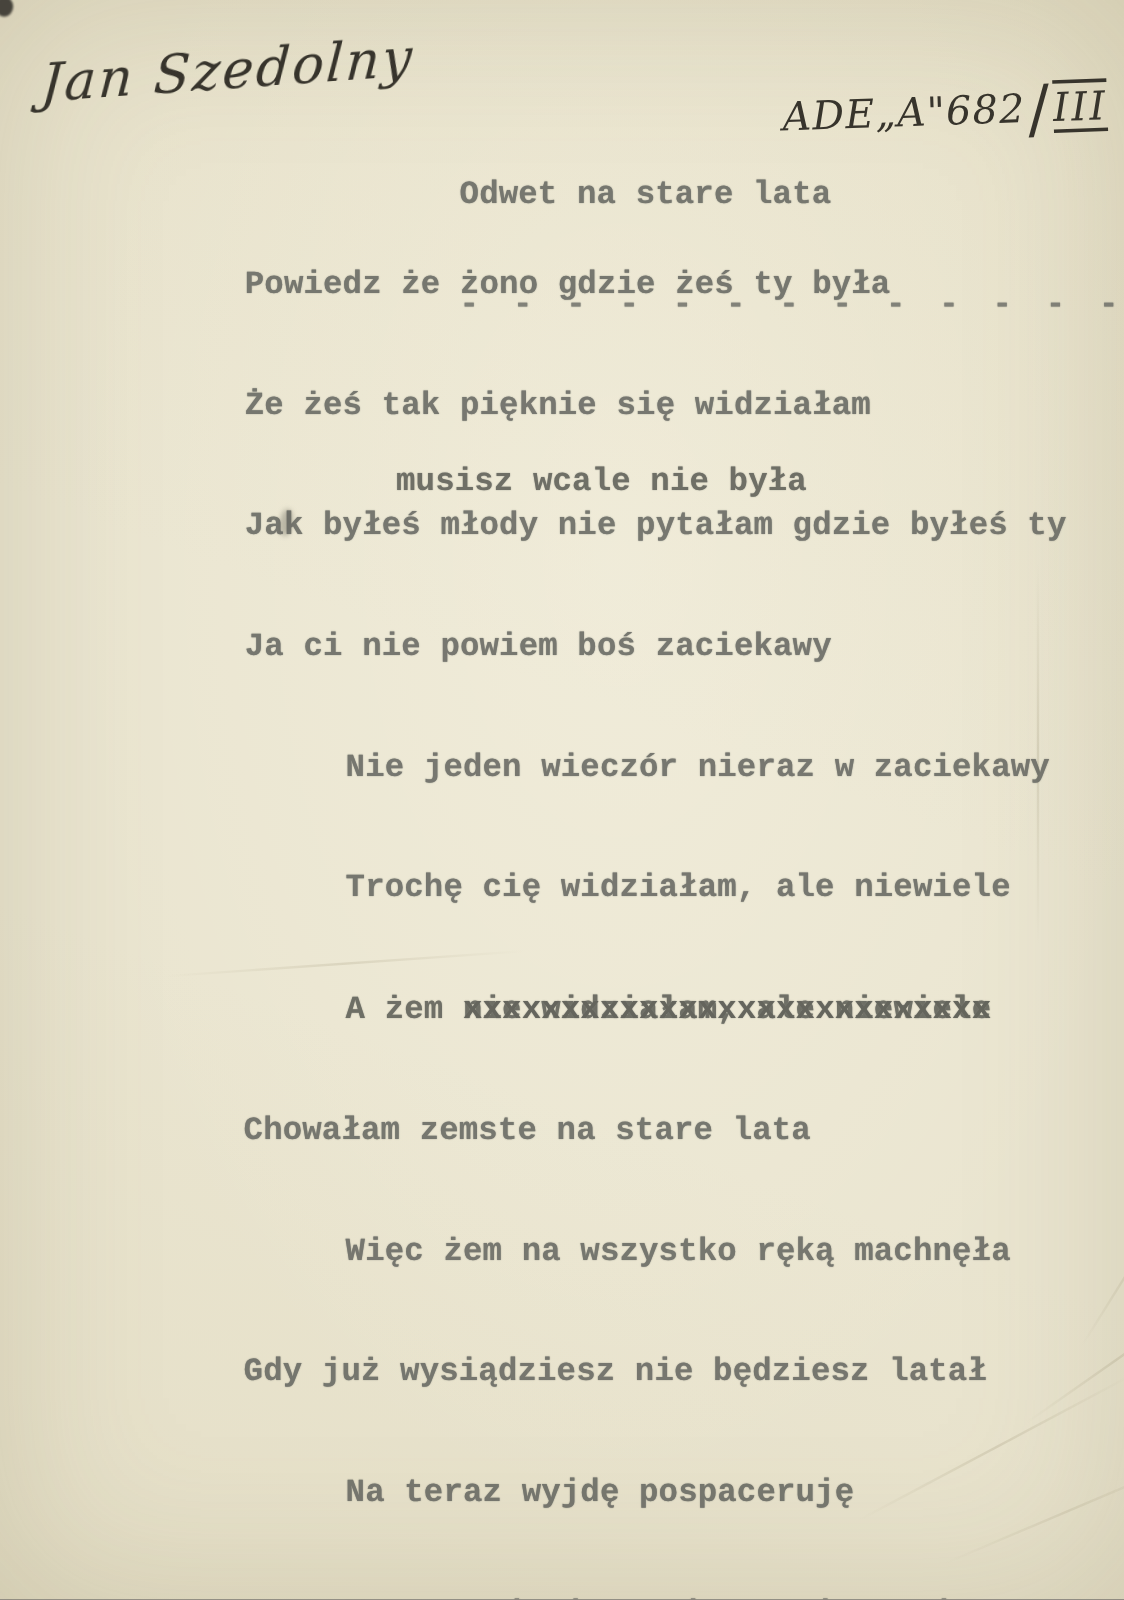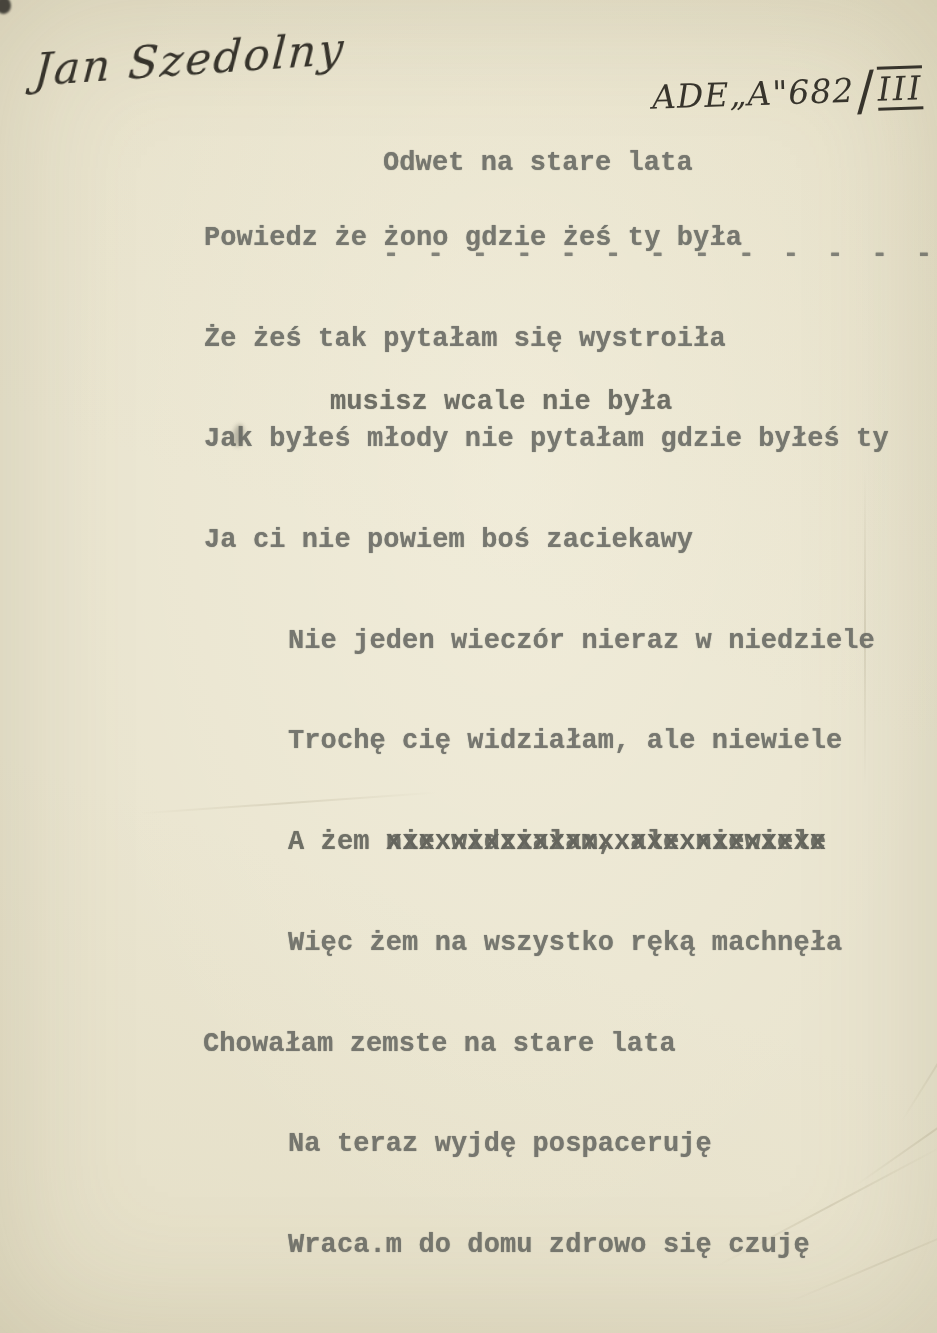--- a/index.html
+++ b/index.html
@@ -105,28 +105,29 @@
 
   <div class="handwriting archive-sig"><span>ADE„A"682</span><span class="arch-slash">/</span><span class="arch-frac">III</span></div>
 
   <div class="title-wrap type">
     <div>Odwet na stare lata</div>
     <div class="title-dashes">- - - - - - - - - - - - -</div>
   </div>
 
   <div class="poem type">
     <div class="line ind-a">Powiedz że żono gdzie żeś ty była</div>
-    <div class="line ind-a">Że żeś tak pytałam się wystroiła</div>
+    <div class="line ind-a">Że żeś tak pięknie się widziałam</div>
     <div class="line ind-a">Jak byłeś młody nie pytałam gdzie byłeś ty</div>
     <div class="line ind-a">Ja ci nie powiem boś zaciekawy</div>
-    <div class="line ind-b">Nie jeden wieczór nieraz w niedziele</div>
+    <div class="line ind-b">Nie jeden wieczór nieraz w zaciekawy</div>
     <div class="line ind-b">Trochę cię widziałam, ale niewiele</div>
     <div class="line ind-b dark"><span>A żem </span><span class="struck"><span class="struck-base">nie widziałam, ale niewiele</span><span class="struck-x">xxxxxxxxxxxxxxxxxxxxxxxxxxx</span></span></div>
+    <div class="line ind-c">Chowałam zemste na stare lata</div>
     <div class="line ind-b">Więc żem na wszystko ręką machnęła</div>
-    <div class="line ind-c">Chowałam zemste na stare lata</div>
+    <div class="line ind-c">Gdy już wysiądziesz nie będziesz latał</div>
     <div class="line ind-b">Na teraz wyjdę pospaceruję</div>
     <div class="line ind-b">Wraca.m do domu zdrowo się czuję</div>
     
     
     
     
     
     
     
     

